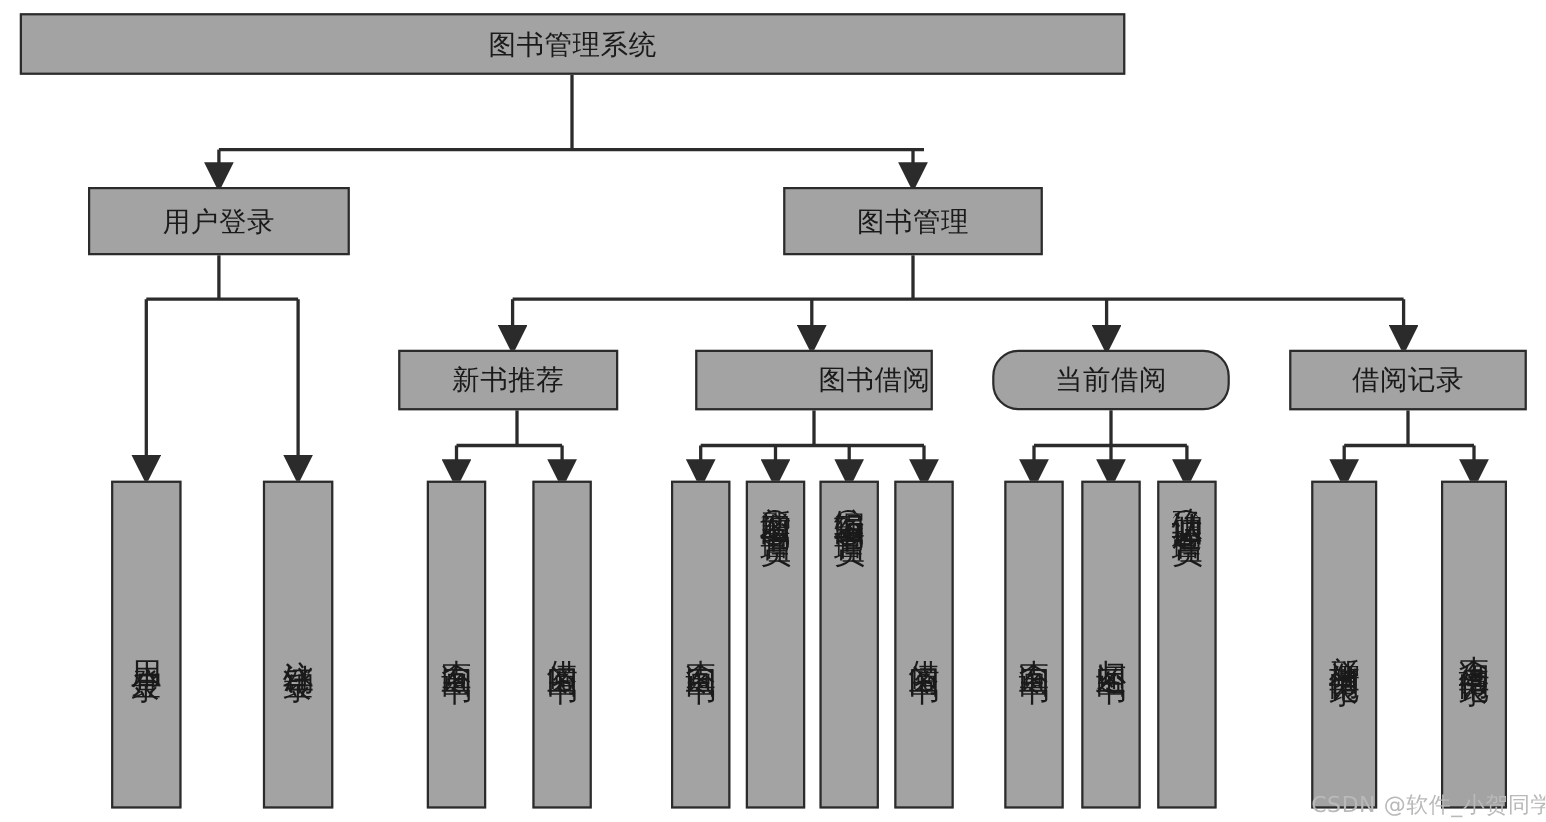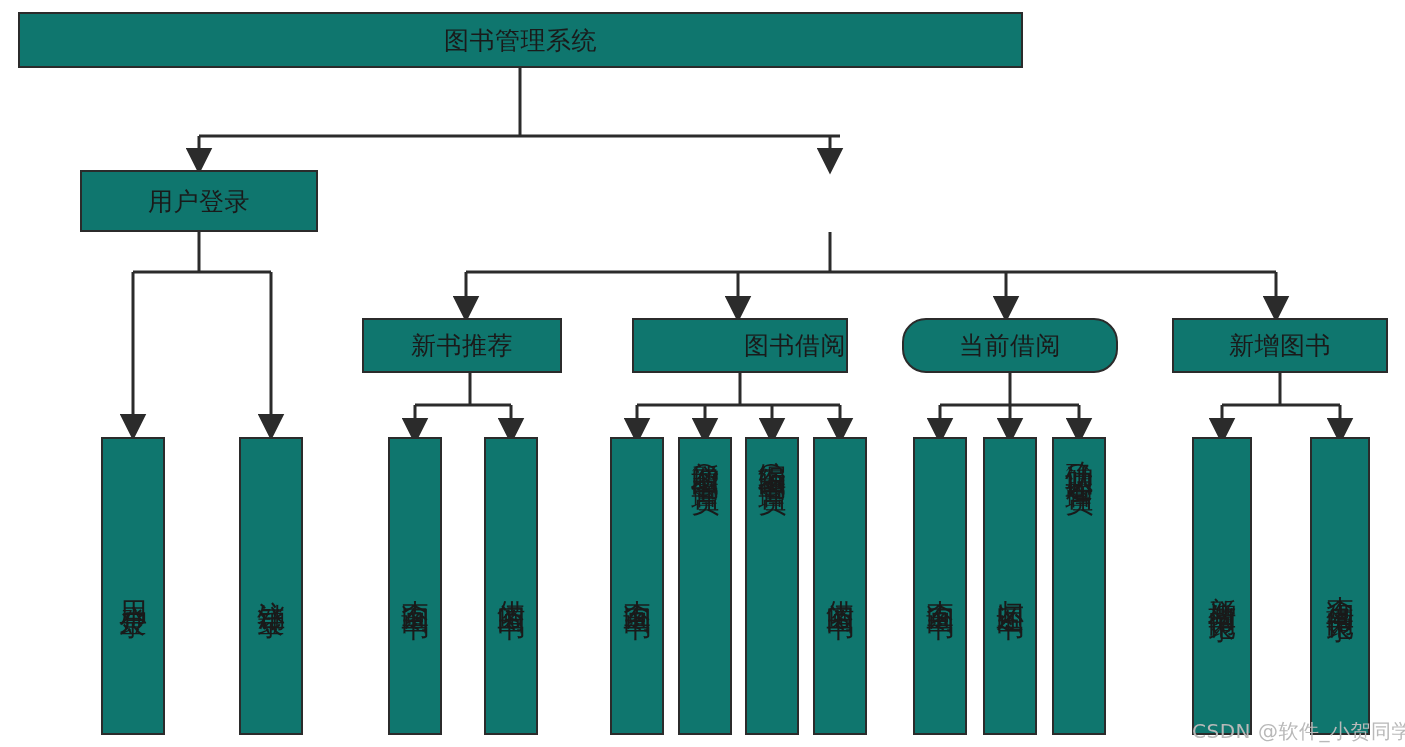--- a/index.html
+++ b/index.html
@@ -21,21 +21,21 @@
     position: absolute;
     left: 0;
     top: 0;
     width: 1405px;
     height: 747px;
     pointer-events: none;
   }
   .node {
     position: absolute;
     box-sizing: border-box;
-    background: #0f766e;
+    background: #a3a3a3;
     border: 2.5px solid #2b2b2b;
     display: flex;
     align-items: center;
     justify-content: center;
     color: #1a1a1a;
   }
   .node .label {
     display: block;
     text-align: center;
     line-height: 1.0;
@@ -126,32 +126,35 @@
     </g>
   </svg>
 
   <div class="node horiz" style="left:18px; top:12px; width:1005px; height:56px;">
     <span class="label">图书管理系统</span>
   </div>
 
   <div class="node horiz" style="left:80px; top:170px; width:238px; height:62px;">
     <span class="label">用户登录</span>
   </div>
+  <div class="node horiz" style="left:712px; top:170px; width:236px; height:62px;">
+    <span class="label">图书管理</span>
+  </div>
 
   <div class="node horiz" style="left:362px; top:318px; width:200px; height:55px;">
     <span class="label">新书推荐</span>
   </div>
   <div class="node horiz" style="left:632px; top:318px; width:216px; height:55px;justify-content:flex-end;">
     <span class="label">图书借阅</span>
   </div>
   <div class="node horiz" style="left:902px; top:318px; width:216px; height:55px;border-radius:24px;">
     <span class="label">当前借阅</span>
   </div>
   <div class="node horiz" style="left:1172px; top:318px; width:216px; height:55px;">
-    <span class="label">新增图书</span>
+    <span class="label">借阅记录</span>
   </div>
 
   <div class="node vert mid" style="left:101px; top:437px; width:64px; height:298px;">
     <span class="label">用户登录</span>
   </div>
   <div class="node vert mid" style="left:239px; top:437px; width:64px; height:298px;">
     <span class="label">注销登录</span>
   </div>
 
   <div class="node vert mid" style="left:388px; top:437px; width:54px; height:298px;">

